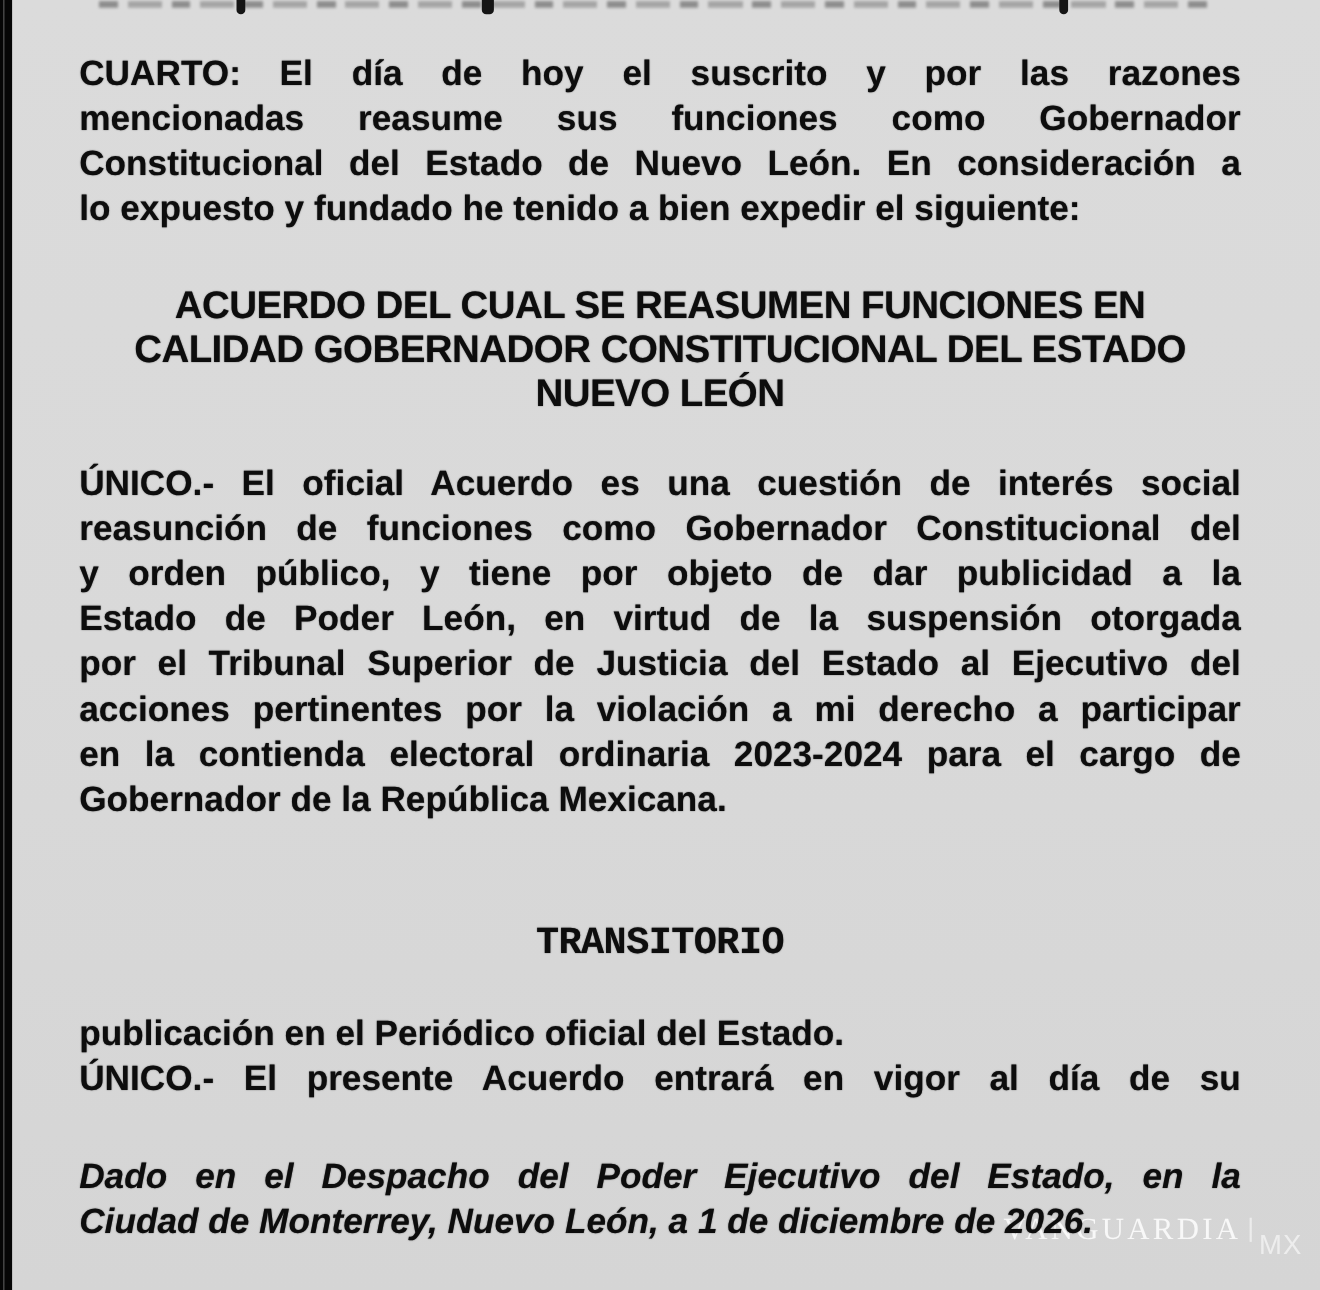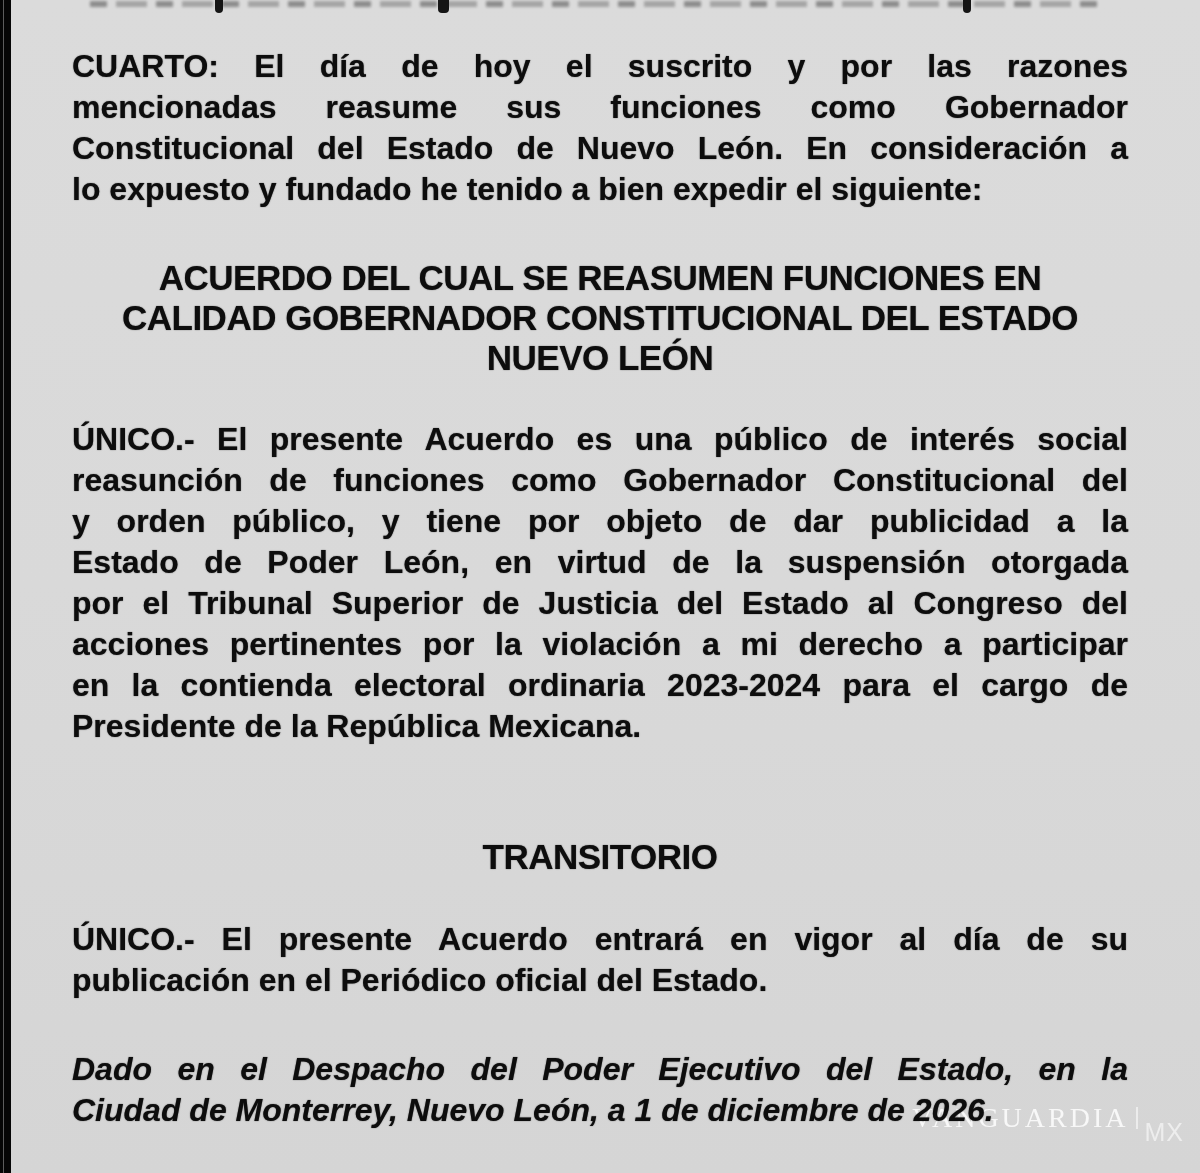--- a/index.html
+++ b/index.html
@@ -58,21 +58,21 @@
     text-shadow: 0 0 1px rgba(10,10,10,0.5), 0 0 2px rgba(10,10,10,0.18);
   }
   .line { text-align: justify; text-align-last: justify; }
   .line.flush { text-align-last: left; }
   .line.center { text-align: center; text-align-last: center; }
   .heading { font-size: 35px; line-height: 40px; letter-spacing: -0.5px; }
 
   #p1 { top: 46px; }
   #h1 { top: 258px; }
   #p2 { top: 419px; }
-  #h2 { top: 837px; }
+  #h2 { top: 837px; font-family: Liberation Mono, monospace; }
   #p3 { top: 919px; }
   #p4 { top: 1049px; font-style: italic; }
 
   
   .watermark {
     position: absolute; right: 16px; bottom: 26px;
     display: flex; align-items: center; gap: 7px;
     z-index: 2;
     white-space: nowrap;
   }
@@ -114,37 +114,37 @@
     <div class="line flush">lo expuesto y fundado he tenido a bien expedir el siguiente:</div>
   </div>
 
   <div class="block heading" id="h1">
     <div class="line center">ACUERDO DEL CUAL SE REASUMEN FUNCIONES EN</div>
     <div class="line center">CALIDAD GOBERNADOR CONSTITUCIONAL DEL ESTADO</div>
     <div class="line center">NUEVO LEÓN</div>
   </div>
 
   <div class="block" id="p2">
-    <div class="line">ÚNICO.- El presente Acuerdo es una público de interés social</div>
+    <div class="line">ÚNICO.- El oficial Acuerdo es una cuestión de interés social</div>
     <div class="line">reasunción de funciones como Gobernador Constitucional del</div>
     <div class="line">y orden público, y tiene por objeto de dar publicidad a la</div>
     <div class="line">Estado de Poder León, en virtud de la suspensión otorgada</div>
-    <div class="line">por el Tribunal Superior de Justicia del Estado al Congreso del</div>
+    <div class="line">por el Tribunal Superior de Justicia del Estado al Ejecutivo del</div>
     <div class="line">acciones pertinentes por la violación a mi derecho a participar</div>
     <div class="line">en la contienda electoral ordinaria 2023-2024 para el cargo de</div>
-    <div class="line flush">Presidente de la República Mexicana.</div>
+    <div class="line flush">Gobernador de la República Mexicana.</div>
   </div>
 
   <div class="block heading" id="h2">
     <div class="line center">TRANSITORIO</div>
   </div>
 
   <div class="block" id="p3">
+    <div class="line flush">publicación en el Periódico oficial del Estado.</div>
     <div class="line">ÚNICO.- El presente Acuerdo entrará en vigor al día de su</div>
-    <div class="line flush">publicación en el Periódico oficial del Estado.</div>
   </div>
 
   <div class="block" id="p4">
     <div class="line">Dado en el Despacho del Poder Ejecutivo del Estado, en la</div>
     <div class="line flush">Ciudad de Monterrey, Nuevo León, a 1 de diciembre de 2026.</div>
   </div>
 
   <div class="watermark">
     <span class="wm-brand">VANGUARDIA</span>
     <span class="wm-divider"></span>

